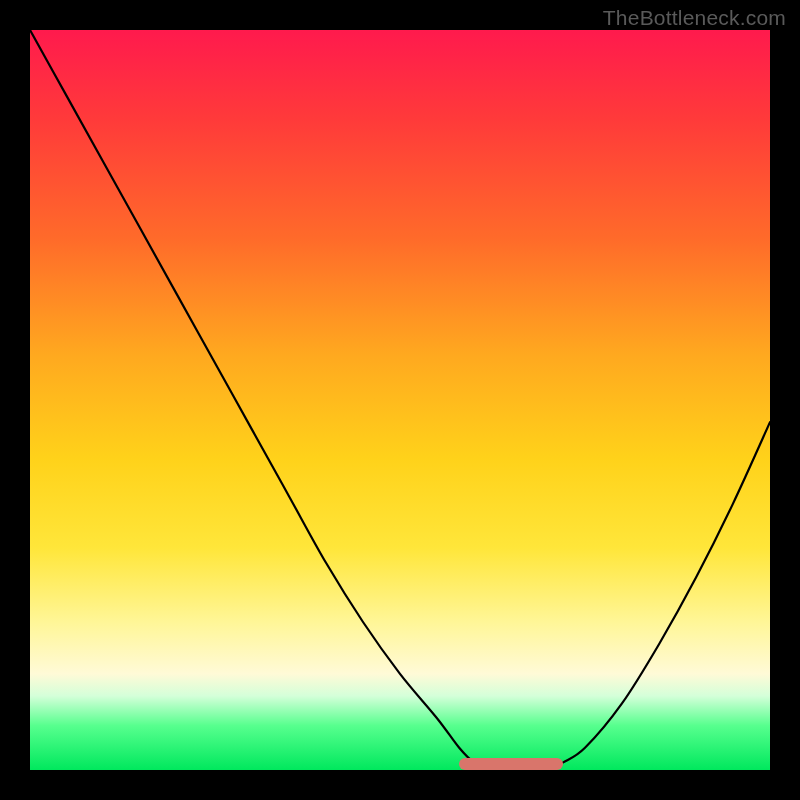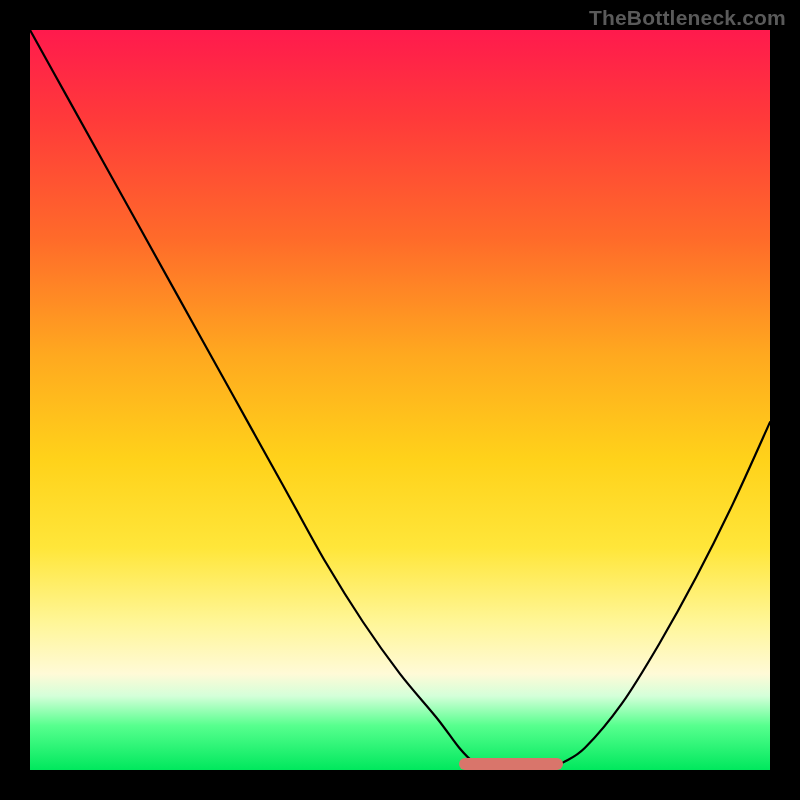--- a/index.html
+++ b/index.html
@@ -35,21 +35,21 @@
       #d4ffd9 90%,
       #57ff8e 94%,
       #00e85d 100%);
   }
   .watermark {
     position: absolute;
     top: 6px;
     right: 14px;
     color: #5a5a5a;
     font-size: 21px;
-    font-weight: 700;
+    font-weight: 400;
     letter-spacing: 0.2px;
     user-select: none;
   }
   svg.curve {
     position: absolute;
     left: 0;
     top: 0;
     width: 740px;
     height: 740px;
   }

